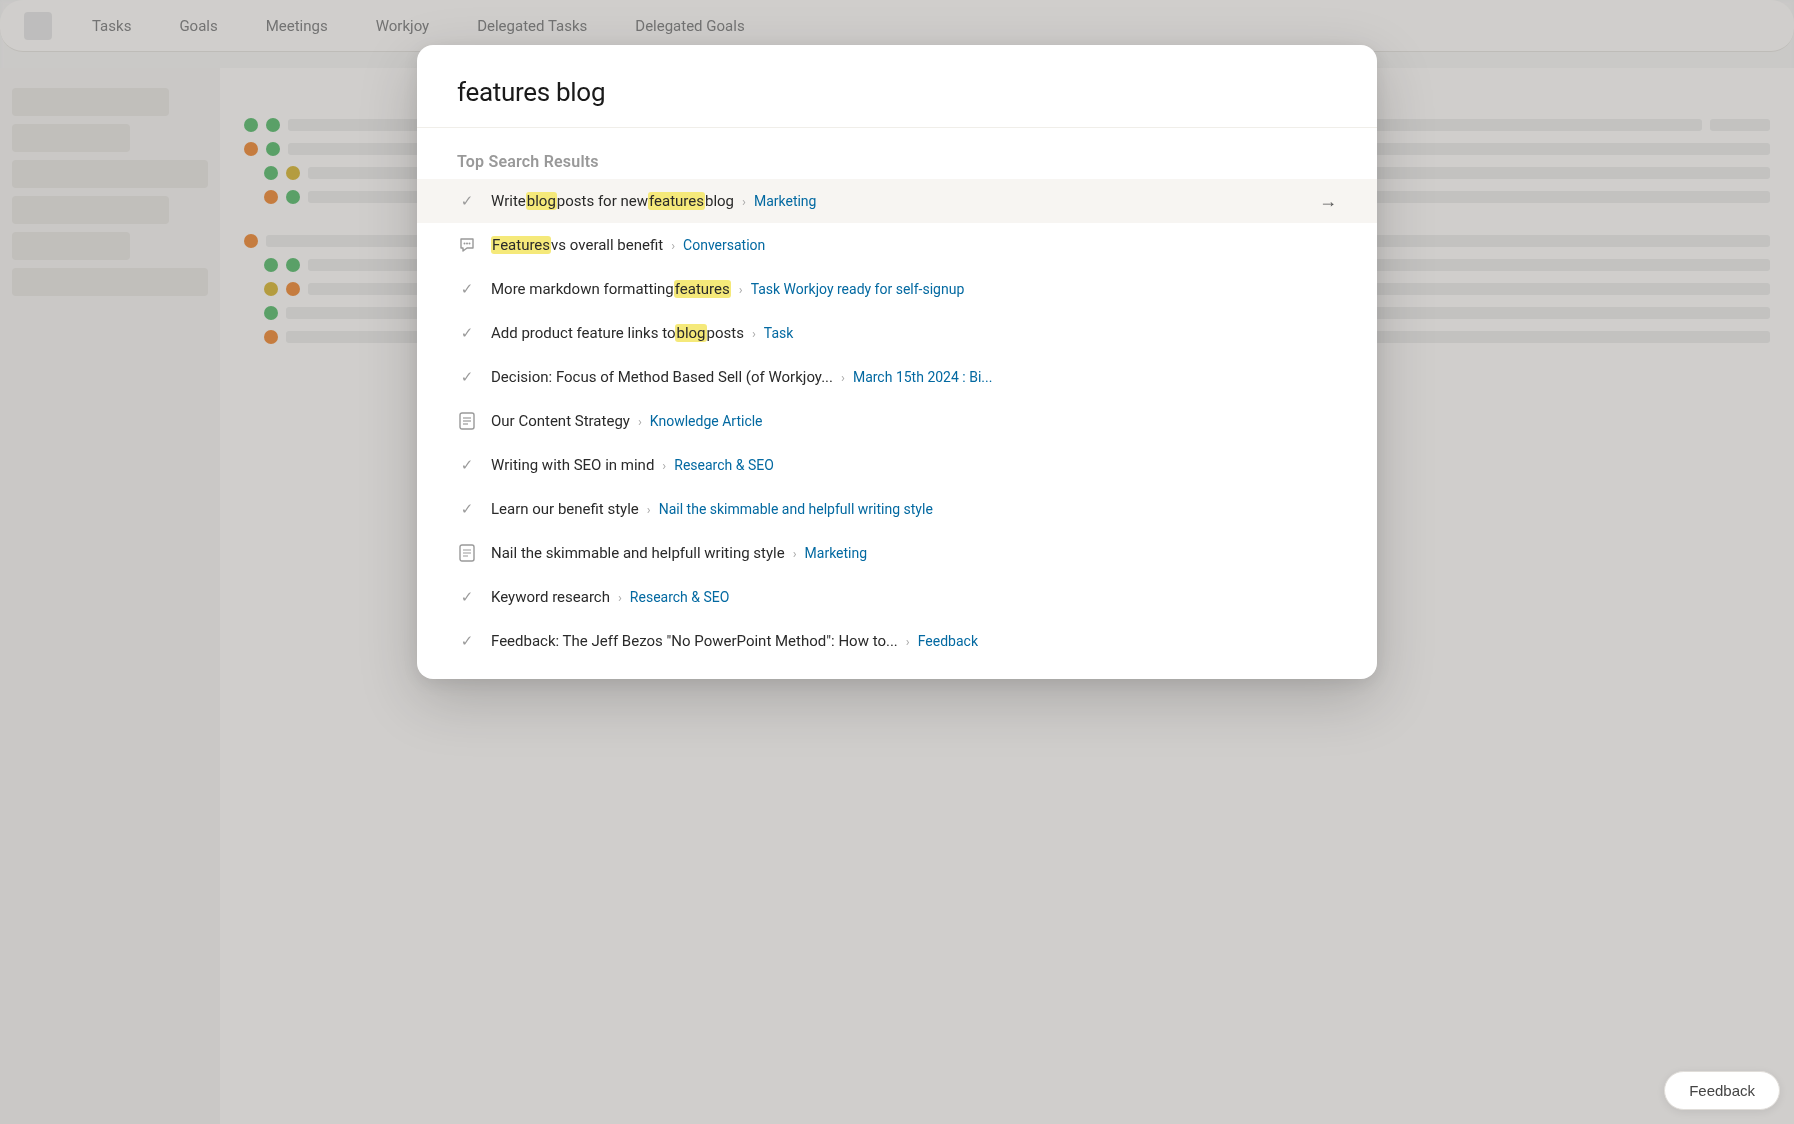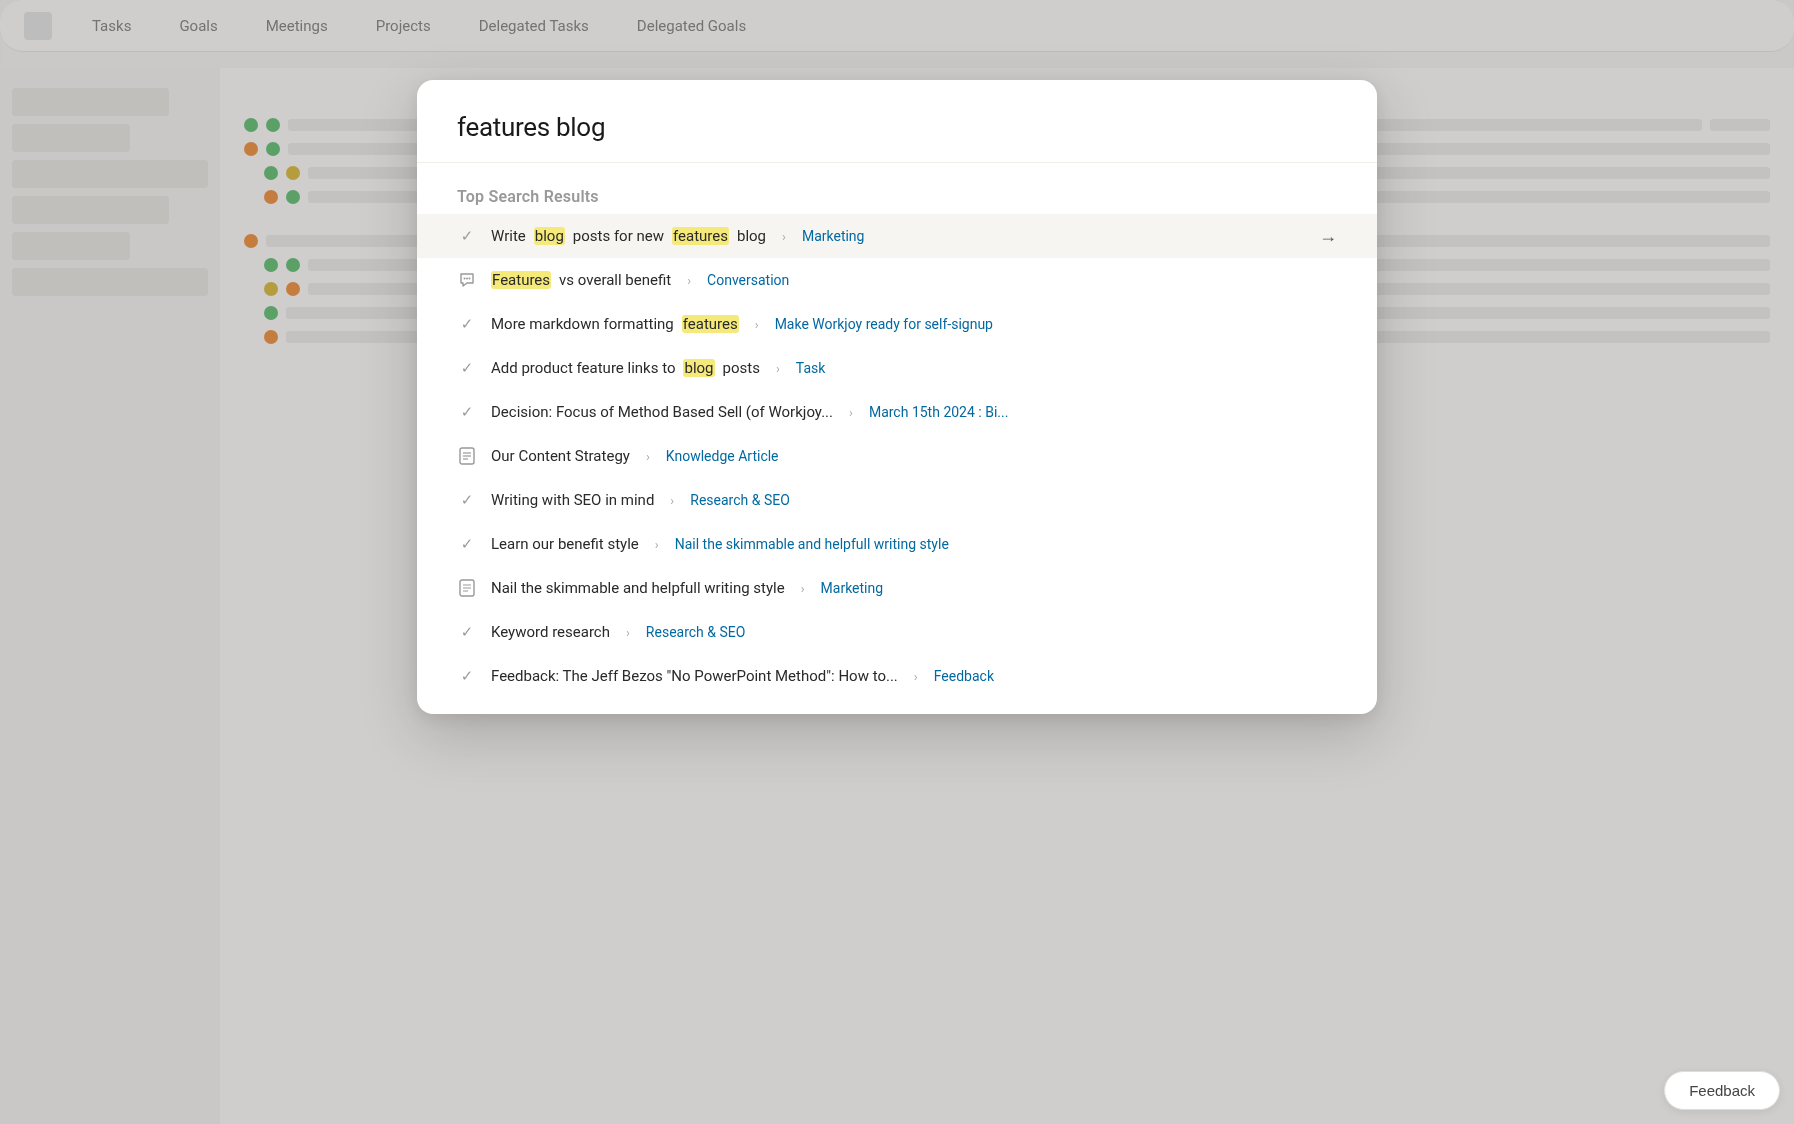--- a/index.html
+++ b/index.html
@@ -103,21 +103,21 @@
     }
 
     
     .overlay {
       position: absolute;
       inset: 0;
       background: rgba(0,0,0,0.15);
       display: flex;
       align-items: flex-start;
       justify-content: center;
-      padding-top: 80px;
+      padding-top: 45px;
     }
 
     .search-modal {
       background: #ffffff;
       border-radius: 16px;
       width: 960px;
       max-height: 860px;
       box-shadow: 0 20px 60px rgba(0,0,0,0.18), 0 4px 16px rgba(0,0,0,0.08);
       overflow: hidden;
     }
@@ -173,21 +173,21 @@
       align-items: center;
       justify-content: center;
       color: #888;
       font-size: 16px;
     }
 
     .result-text {
       flex: 1;
       display: flex;
       align-items: center;
-      gap: 8px;
+      gap: 0;
       font-size: 15px;
       color: #2a2a2a;
       flex-wrap: wrap;
     }
 
     .highlight {
       background: #f5e97a;
       border-radius: 3px;
       padding: 0 1px;
     }
@@ -247,21 +247,21 @@
   </style>
 </head>
 <body>
 
 <div class="app-bg"></div>
 <div class="bg-nav">
   <div style="width:28px;height:28px;background:#ccc;border-radius:4px;opacity:0.5;"></div>
   <div class="bg-nav-item">Tasks</div>
   <div class="bg-nav-item">Goals</div>
   <div class="bg-nav-item">Meetings</div>
-  <div class="bg-nav-item">Projects</div>
+  <div class="bg-nav-item">Workjoy</div>
   <div class="bg-nav-item">Delegated Tasks</div>
   <div class="bg-nav-item">Delegated Goals</div>
 </div>
 <div class="bg-content">
   <div class="bg-sidebar">
     <div class="bg-row medium"></div>
     <div class="bg-row short"></div>
     <div class="bg-row long"></div>
     <div class="bg-row medium"></div>
     <div class="bg-row short"></div>
@@ -357,21 +357,21 @@
           <span class="breadcrumb-text">Conversation</span>
         </div>
       </div>
 
       <div class="result-item">
         <div class="result-icon icon-check">✓</div>
         <div class="result-text">
           <span>More markdown formatting </span>
             <span class="highlight">features</span>
           <span class="breadcrumb-sep">›</span>
-          <span class="breadcrumb-text">Make Workjoy ready for self-signup</span>
+          <span class="breadcrumb-text">Task Workjoy ready for self-signup</span>
         </div>
       </div>
 
       <div class="result-item">
         <div class="result-icon icon-check">✓</div>
         <div class="result-text">
           <span>Add product feature links to </span>
             <span class="highlight">blog</span>
             <span> posts</span>
           <span class="breadcrumb-sep">›</span>

